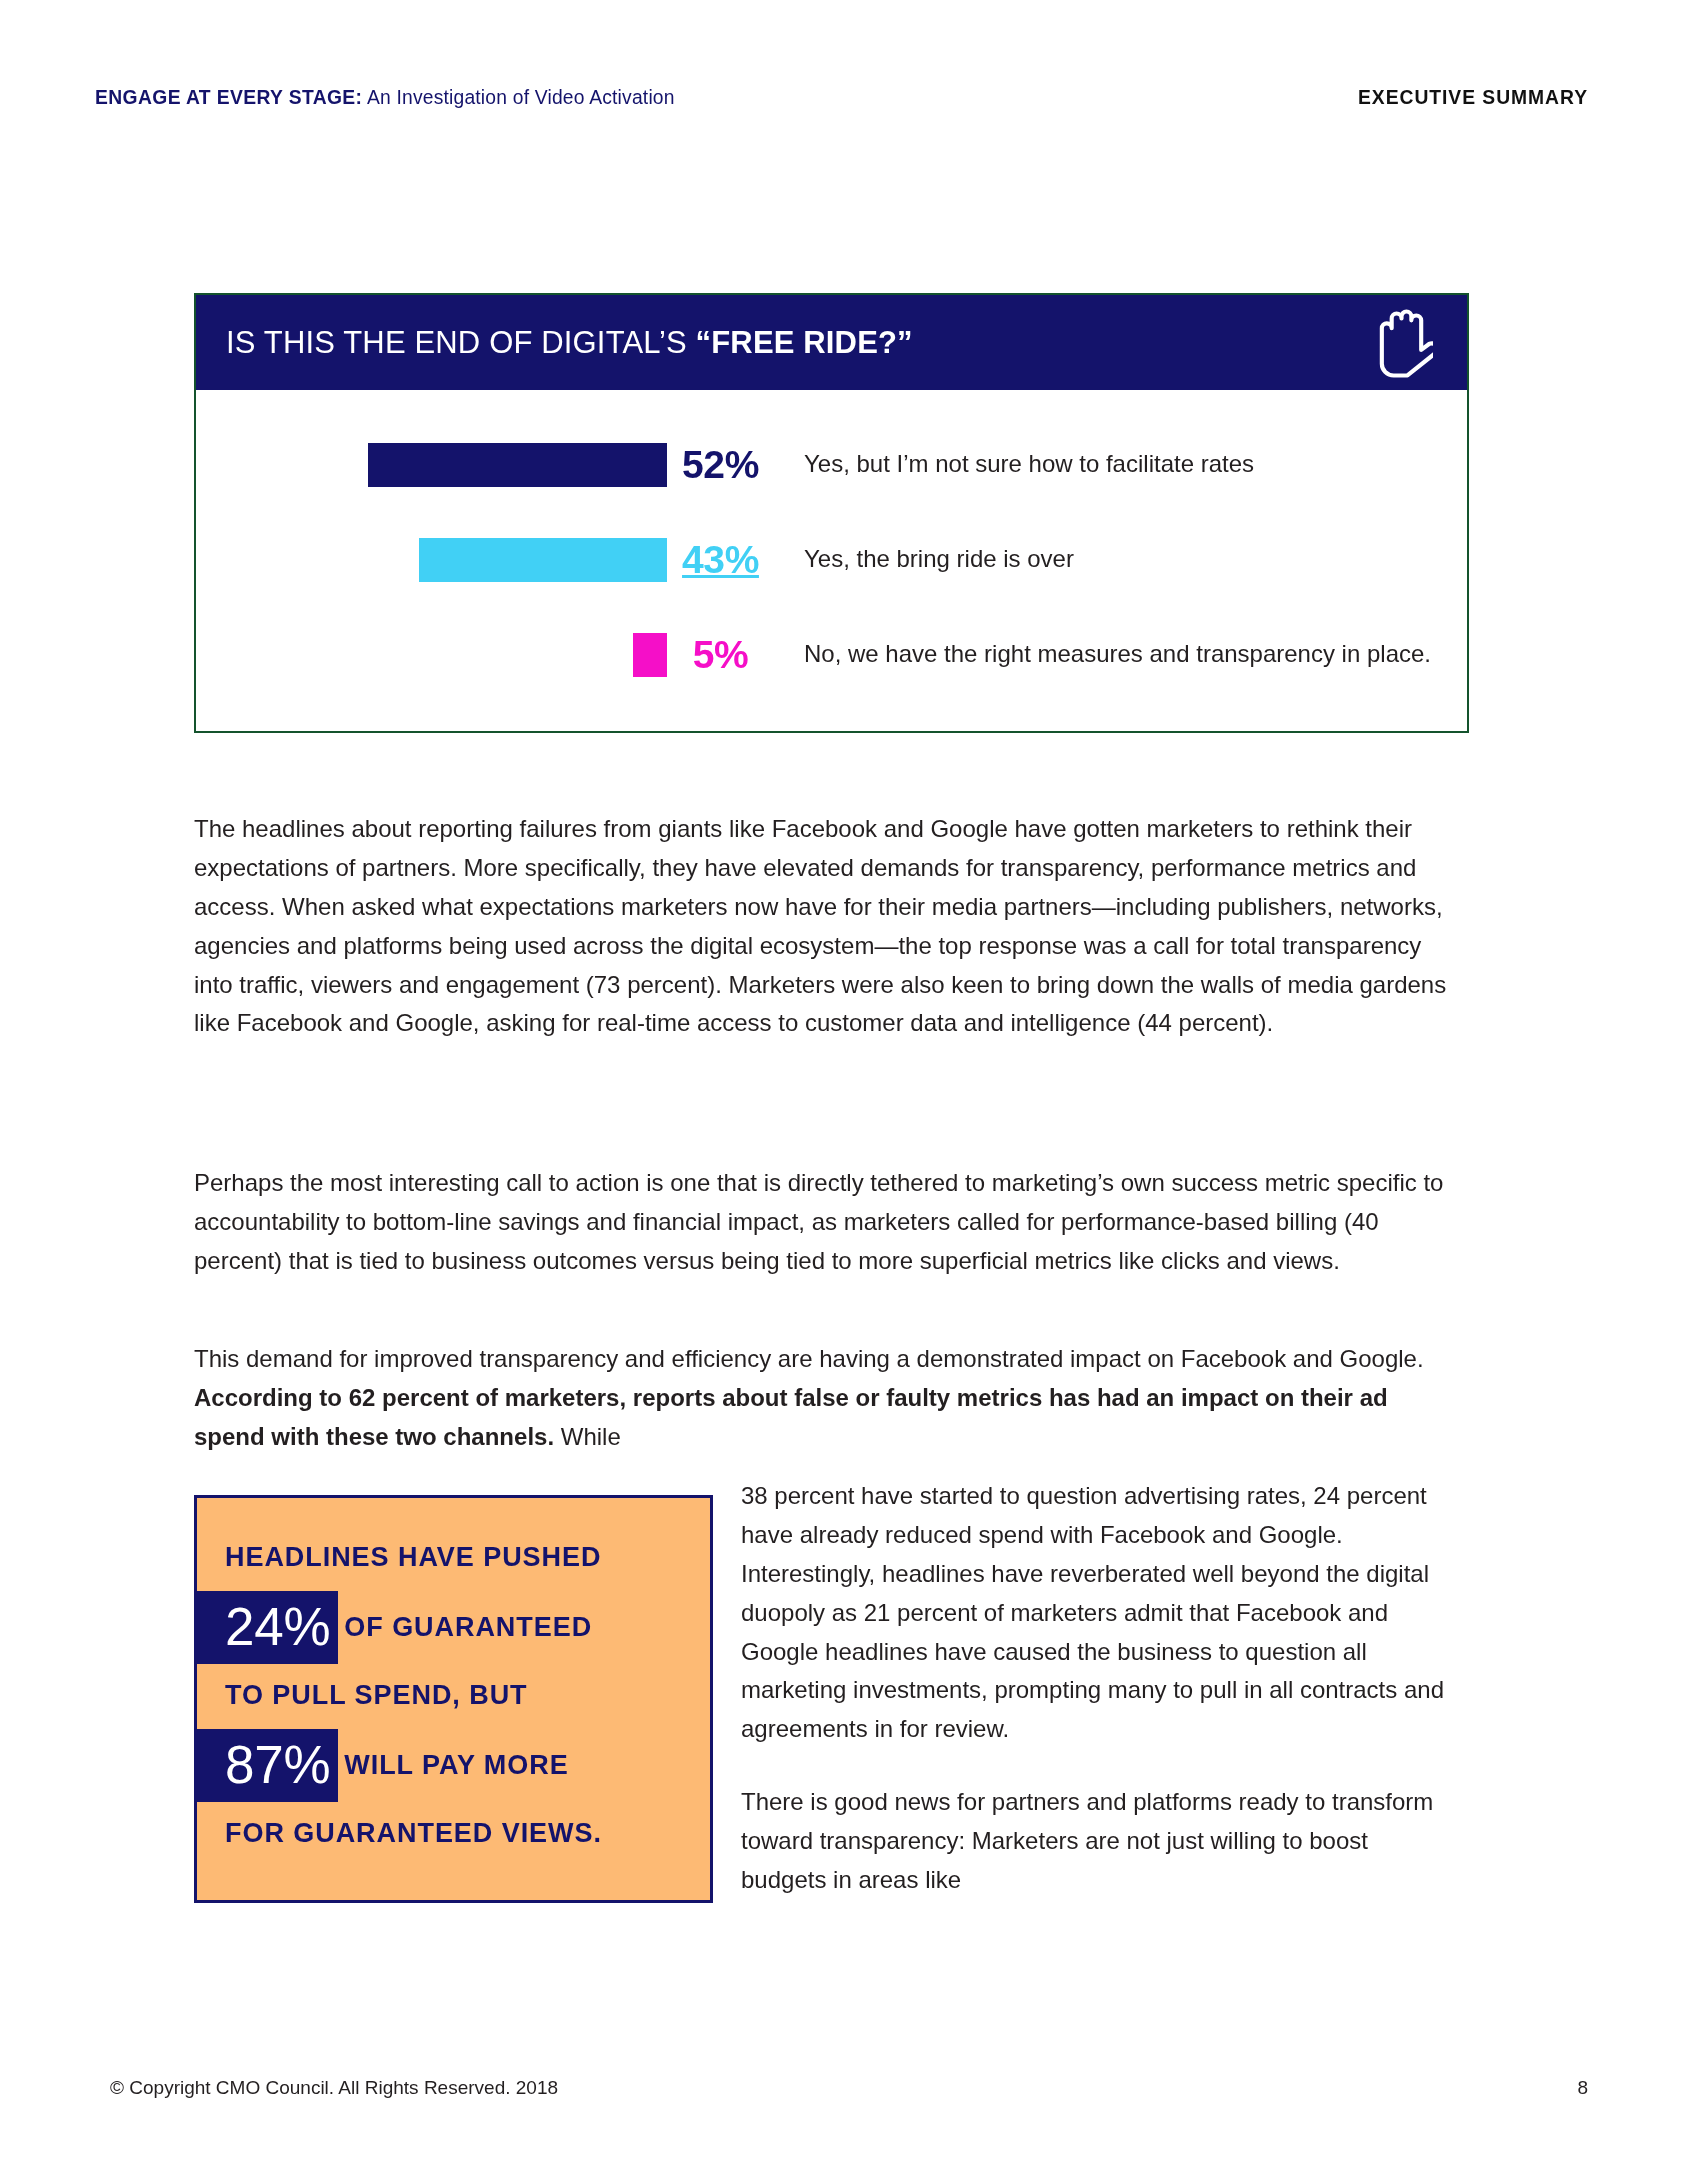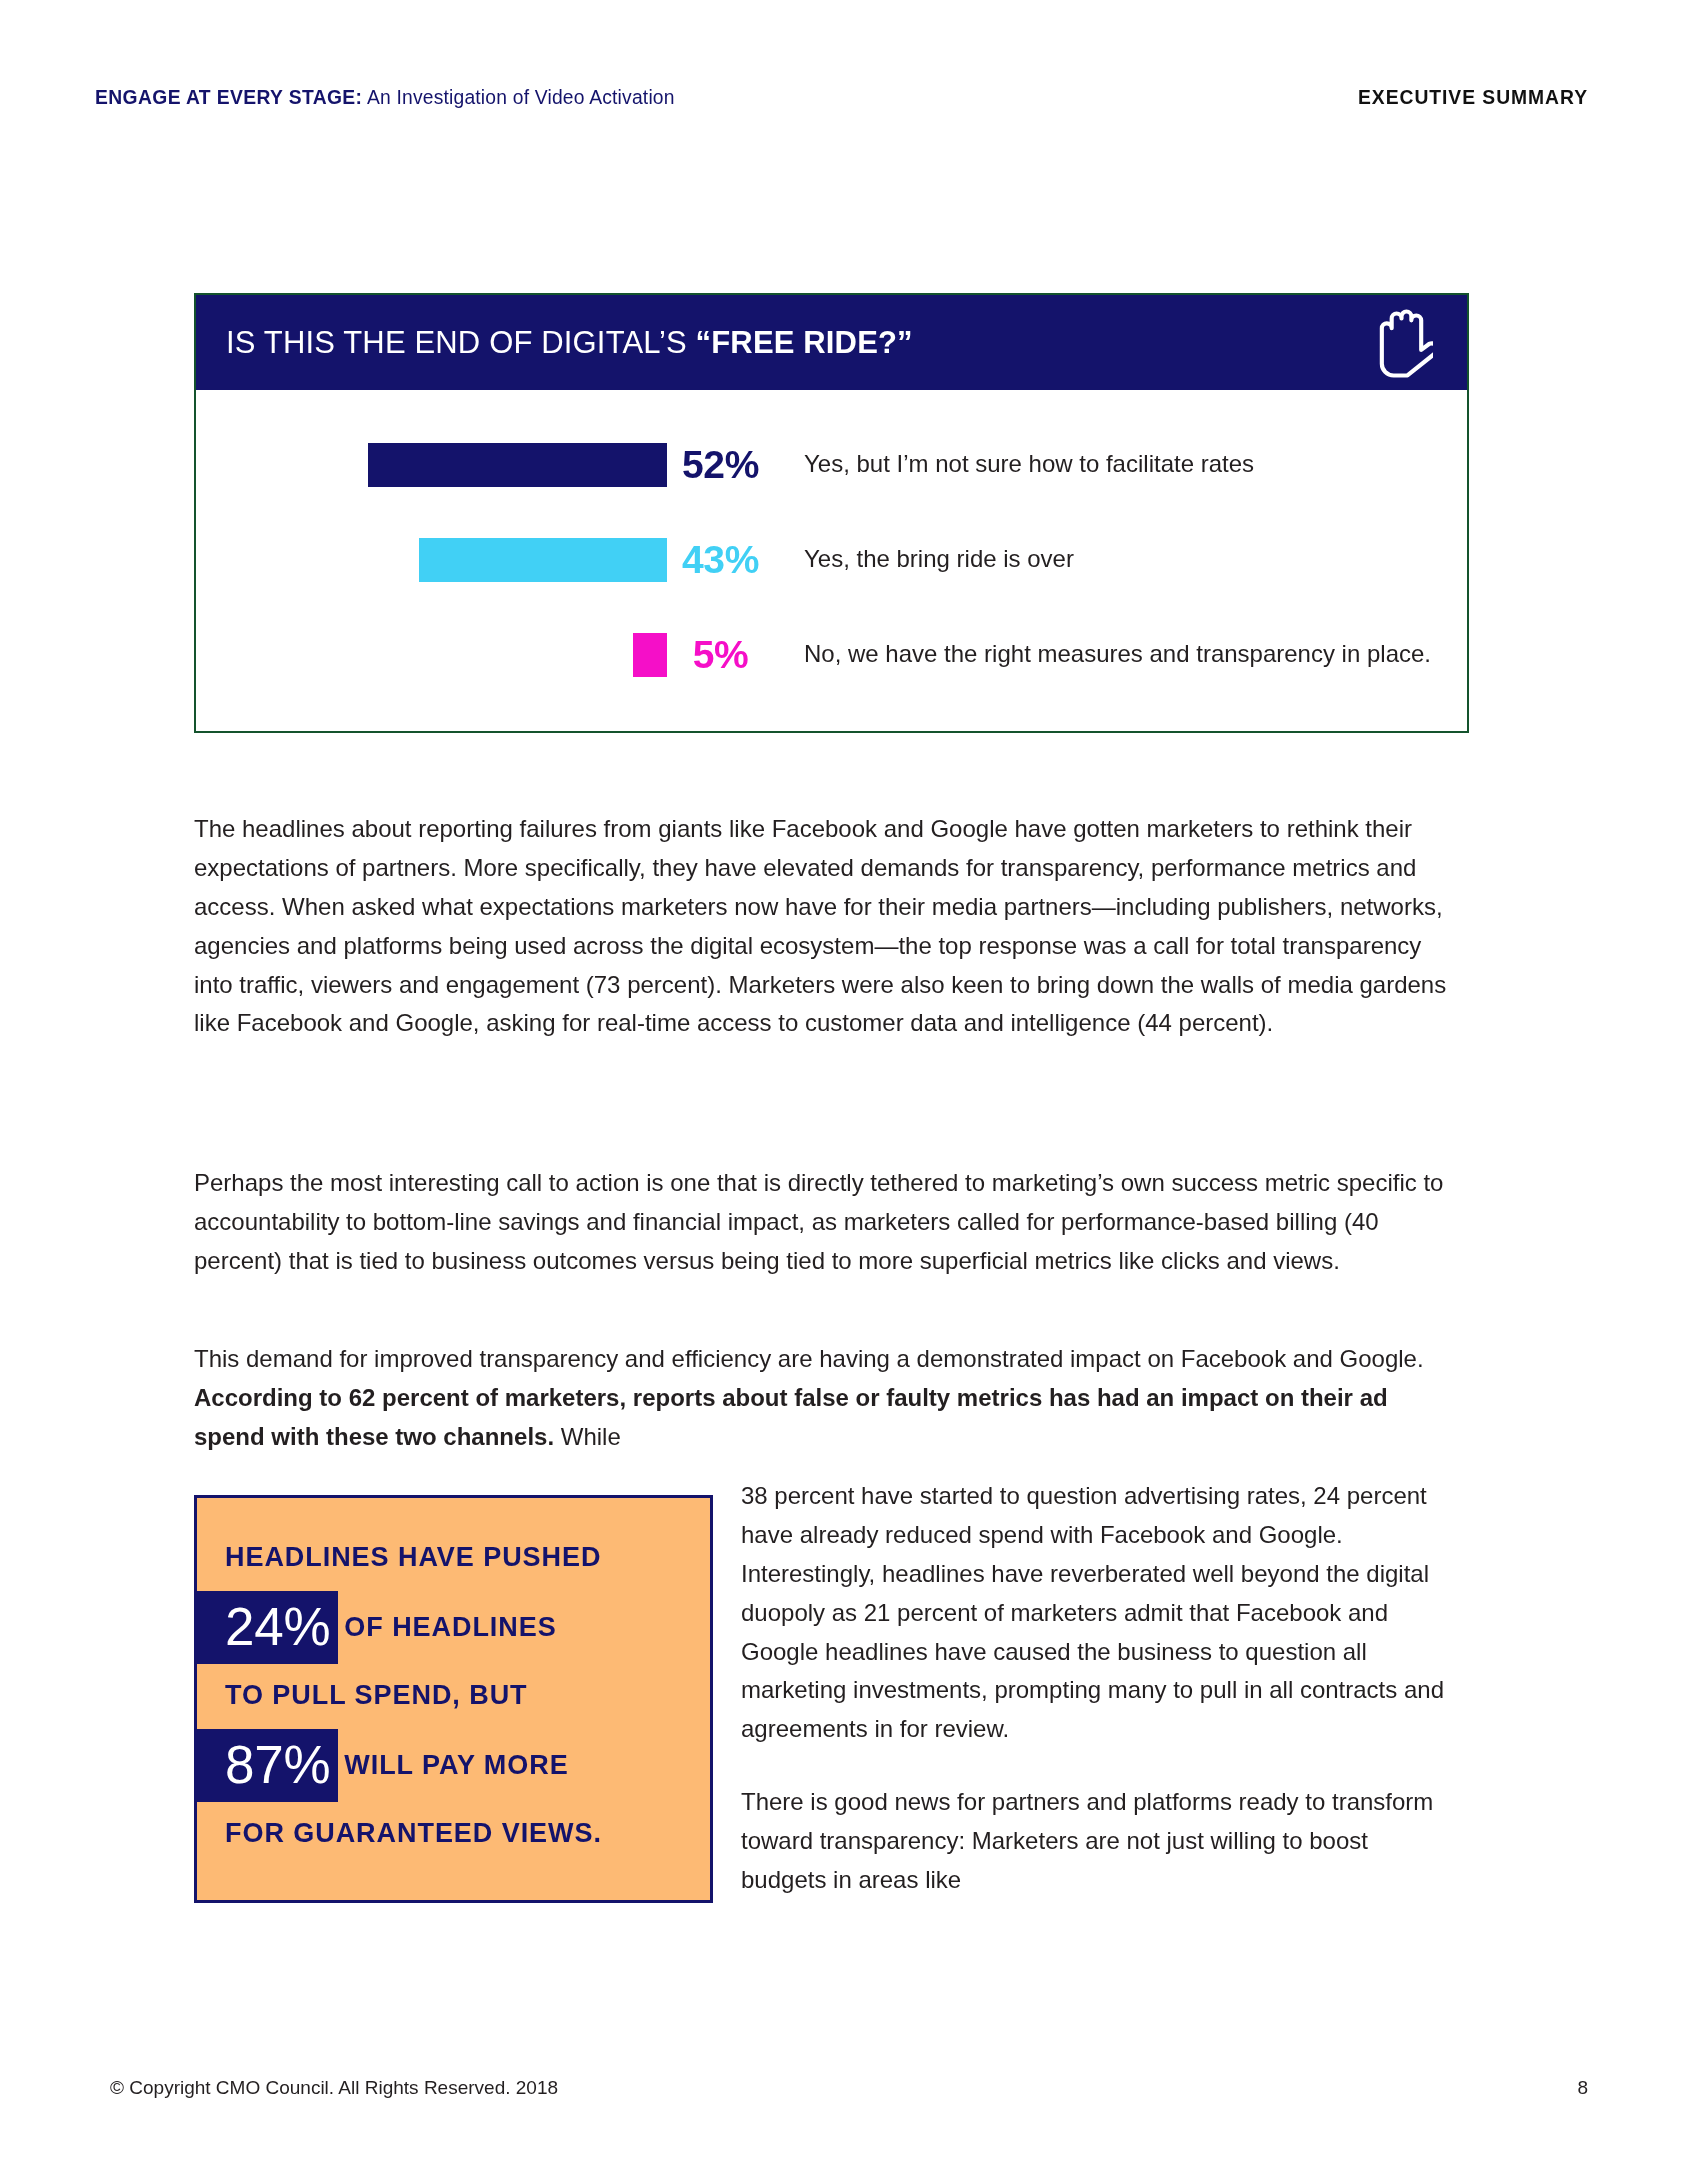--- a/index.html
+++ b/index.html
@@ -255,21 +255,21 @@
           <div class="bar" style="width:299px;background:#14136b;"></div>
         </div>
         <div class="bar-value" style="color:#14136b;">52%</div>
         <div class="bar-label">Yes, but I’m not sure how to facilitate rates</div>
       </div>
 
       <div class="bar-row">
         <div class="bar-track">
           <div class="bar" style="width:248px;background:#41d0f5;"></div>
         </div>
-        <div class="bar-value" style="color:#41d0f5;">43%</div>
+        <div class="bar-value" style="color:#41d0f5;text-decoration:underline;">43%</div>
         <div class="bar-label">Yes, the bring ride is over</div>
       </div>
 
       <div class="bar-row">
         <div class="bar-track">
           <div class="bar" style="width:34px;background:#f50fc8;"></div>
         </div>
         <div class="bar-value" style="color:#f50fc8;">5%</div>
         <div class="bar-label">No, we have the right measures and transparency in place.</div>
       </div>
@@ -287,21 +287,21 @@
 
   <div class="body-col-full p3">
     <p class="para"><span>This demand for improved transparency and efficiency are having a demonstrated impact on Facebook and Google. </span><b>According to 62 percent of marketers, reports about false or faulty metrics has had an impact on their ad spend with these two channels.</b><span> While</span></p>
   </div>
 
   <div class="callout">
     <div class="callout-inner">
       <div class="co-line">HEADLINES HAVE PUSHED</div>
       <div class="co-stat-row">
         <span class="co-chip">24%</span>
-        <span class="co-chip-label">OF HEADLINES</span>
+        <span class="co-chip-label">OF GUARANTEED</span>
       </div>
       <div class="co-line">TO PULL SPEND, BUT</div>
       <div class="co-stat-row">
         <span class="co-chip">87%</span>
         <span class="co-chip-label">WILL PAY MORE</span>
       </div>
       <div class="co-line">FOR GUARANTEED VIEWS.</div>
     </div>
   </div>
 

